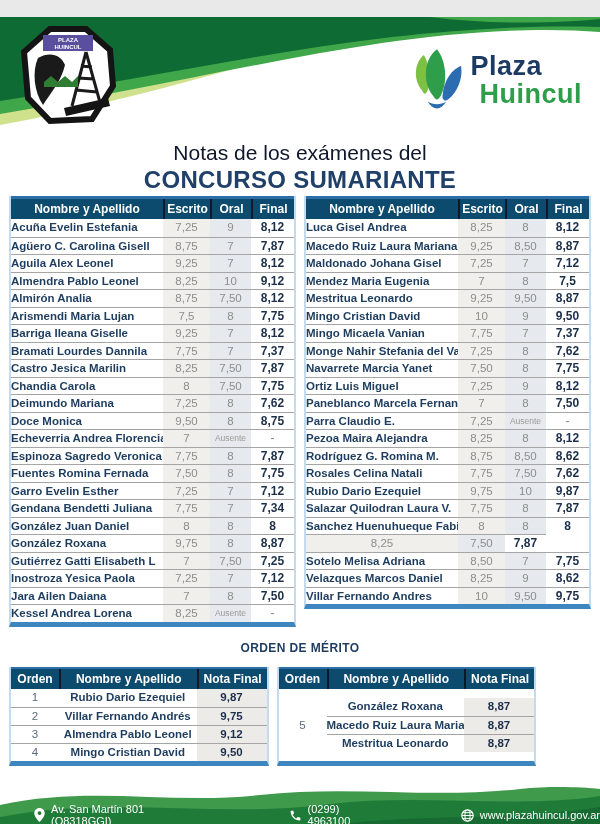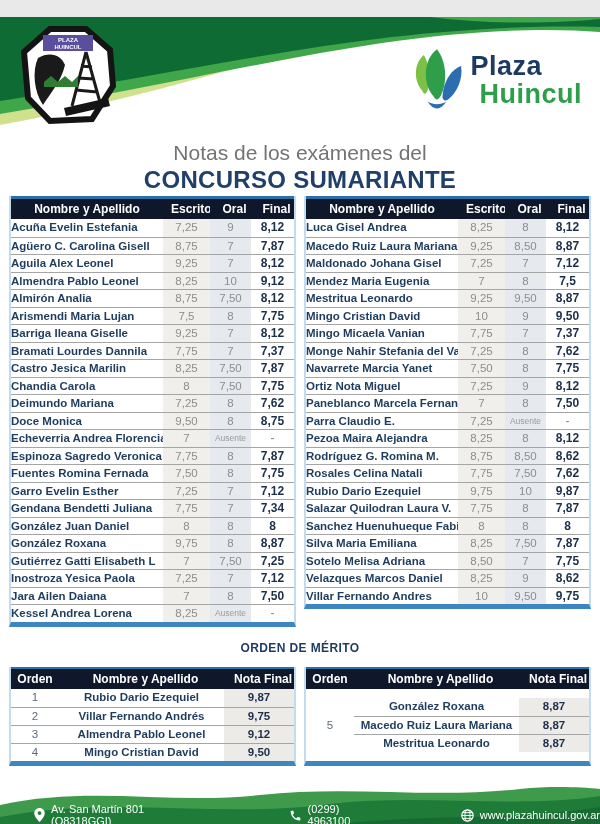--- a/index.html
+++ b/index.html
@@ -10,44 +10,44 @@
   
   .banner{position:absolute;top:0;left:0;width:600px;height:118px;}
   .crest{position:absolute;top:8px;left:20px;width:96px;height:100px;}
   .brand{position:absolute;top:30px;right:18px;display:flex;align-items:center;gap:8px;}
   .brand-text{line-height:1.02;}
   .brand-l1{font-size:27px;font-weight:700;color:#1d3a63;letter-spacing:.5px;}
   .brand-l2{font-size:27px;font-weight:700;color:#2f9e4b;letter-spacing:.5px;margin-left:9px;}
 
   
   .titles{position:absolute;top:124px;left:0;width:600px;text-align:center;}
-  .subtitle{font-size:21px;color:#737373;font-weight:500;}
+  .subtitle{font-size:21px;color:#0f172a;font-weight:500;}
   .maintitle{font-size:24px;color:#20406a;font-weight:800;letter-spacing:.3px;margin-top:1px;}
 
   
   .tables-row{position:absolute;top:179px;left:9px;width:582px;display:flex;gap:8px;align-items:flex-start;}
   .tblwrap{width:287px;border-left:2px solid #c3dbee;border-right:2px solid #c3dbee;border-bottom:5px solid #3e86c0;}
-  .thead{display:grid;background:#0f172a;border-top:3px solid #2d6fa8;}
+  .thead{display:grid;background:#0c4a6e;border-top:3px solid #2d6fa8;}
   .t-main .thead,.t-main .trow{grid-template-columns:152px 47px 41px 1fr;}
   .thead .hcell{height:20px;line-height:20px;text-align:center;color:#ffffff;font-size:12px;font-weight:600;}
-  .thead .hcell + .hcell{border-left:8px solid #0f172a;}
+  .thead .hcell + .hcell{border-left:2px solid #0f172a;}
   .trow{display:grid;}
   .trow + .trow .cell{border-top:1px solid #a5a5a5;}
   .cell{height:17.5px;line-height:16.5px;font-size:11.5px;overflow:hidden;white-space:nowrap;}
   .c-name{color:#1d3c5e;font-weight:600;font-size:11.5px;}
   .c-esc{background:#f1efec;text-align:center;color:#8d8d8d;}
   .c-oral{background:#e6eaee;text-align:center;color:#8d8d8d;}
   .c-fin{text-align:center;color:#1c2f4a;font-weight:700;font-size:12px;}
   .cell.ausente{font-size:8.5px;color:#9a9a9a;font-weight:400;}
   .cell.dash{color:#8a8a8a;font-weight:400;}
 
   
   .merit-title{position:absolute;top:624px;left:0;width:600px;text-align:center;
                font-size:12px;font-weight:800;color:#1d3a5f;letter-spacing:.4px;}
-  .merit-row{position:absolute;top:650px;left:9px;width:582px;display:flex;gap:8px;align-items:flex-start;}
+  .merit-row{position:absolute;top:650px;left:9px;width:527px;display:flex;gap:8px;align-items:flex-start;}
   .t-merit .thead,.t-merit .trow{grid-template-columns:48px 1fr 70px;}
   .t-merit .thead{border-top:2px solid #2d6fa8;}
   .t-merit .cell{height:18px;line-height:17px;}
   .c-orden{text-align:center;color:#5b6b7c;}
   .c-mname{text-align:center;color:#1d3c5e;font-weight:600;}
   .c-mfinal{text-align:center;color:#1c2f4a;font-weight:700;background:#edebe8;}
   .mrow-group{display:grid;grid-template-columns:48px 1fr;}
   .mrow-group .gcell-orden{display:flex;align-items:center;justify-content:center;
                color:#5b6b7c;font-size:11.5px;}
   .group-rows{padding:9px 0;}
@@ -312,21 +312,21 @@
             <div class="cell c-oral">8</div>
             <div class="cell c-fin">7,62</div>
           </div>
           <div class="trow">
             <div class="cell c-name">Navarrete Marcia Yanet</div>
             <div class="cell c-esc">7,50</div>
             <div class="cell c-oral">8</div>
             <div class="cell c-fin">7,75</div>
           </div>
           <div class="trow">
-            <div class="cell c-name">Ortiz Nota Miguel</div>
+            <div class="cell c-name">Ortiz Luis Miguel</div>
             <div class="cell c-esc">7,25</div>
             <div class="cell c-oral">9</div>
             <div class="cell c-fin">8,12</div>
           </div>
           <div class="trow">
             <div class="cell c-name">Paneblanco Marcela Fernanda</div>
             <div class="cell c-esc">7</div>
             <div class="cell c-oral">8</div>
             <div class="cell c-fin">7,50</div>
           </div>
@@ -366,21 +366,20 @@
             <div class="cell c-oral">8</div>
             <div class="cell c-fin">7,87</div>
           </div>
           <div class="trow">
             <div class="cell c-name">Sanchez Huenuhueque Fabiola</div>
             <div class="cell c-esc">8</div>
             <div class="cell c-oral">8</div>
             <div class="cell c-fin">8</div>
           </div>
           <div class="trow">
-            <div class="cell c-name">Silva Maria Emiliana</div>
             <div class="cell c-esc">8,25</div>
             <div class="cell c-oral">7,50</div>
             <div class="cell c-fin">7,87</div>
           </div>
           <div class="trow">
             <div class="cell c-name">Sotelo Melisa Adriana</div>
             <div class="cell c-esc">8,50</div>
             <div class="cell c-oral">7</div>
             <div class="cell c-fin">7,75</div>
           </div>

